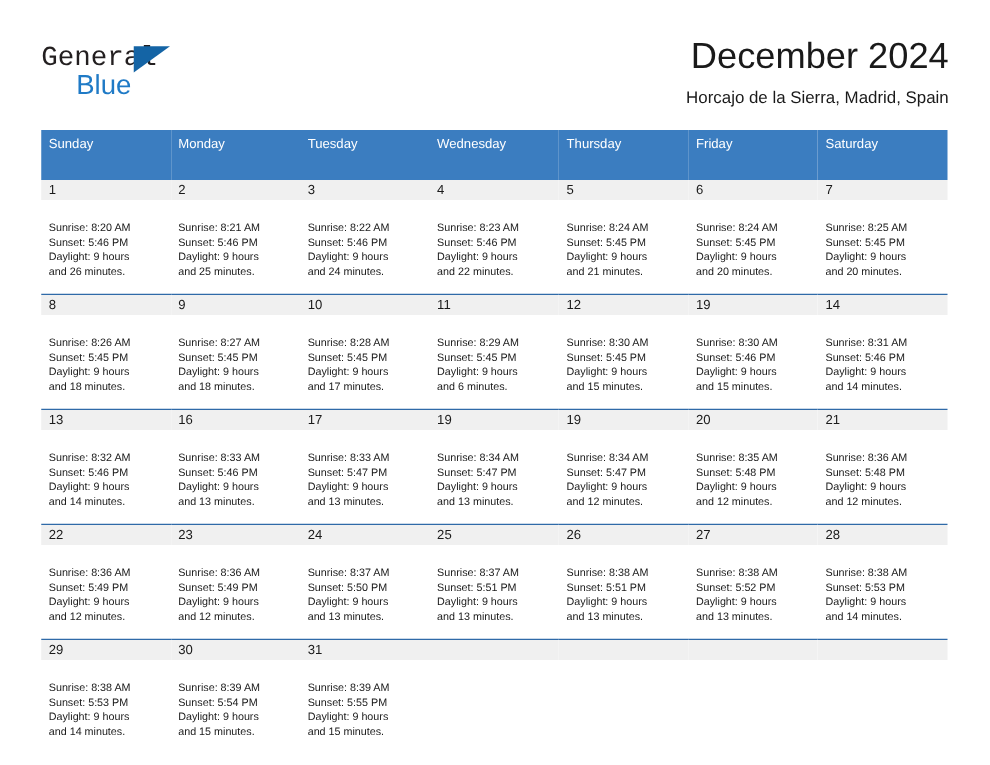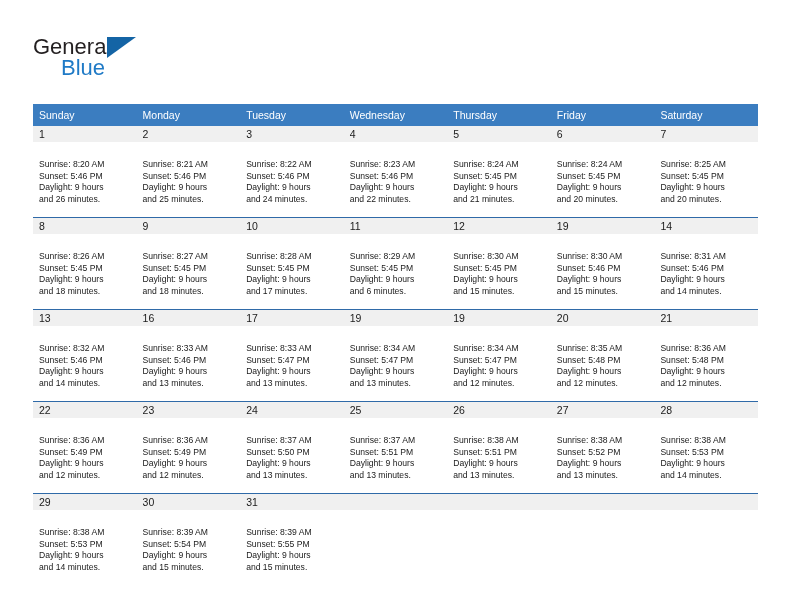--- a/index.html
+++ b/index.html
@@ -36,21 +36,21 @@
     width: 240px;
     height: 56px;
   }
   .logo-general {
     position: absolute;
     left: 0px;
     top: 0px;
     font-size: 22px;
     letter-spacing: 0px;
     color: #231f20;
-    font-family: Liberation Sans, sans-serif;
+    font-family: Liberation Mono, monospace;
   }
   .logo-blue {
     position: absolute;
     left: 28px;
     top: 21px;
     font-size: 22px;
     color: #1f7ac6;
     font-family: "Liberation Sans", sans-serif;
   }
   .logo-tri {
@@ -98,21 +98,21 @@
     width: 725px;
     border-collapse: collapse;
     table-layout: fixed;
   }
   .cal-table th {
     background: #3b7dc0;
     color: #ffffff;
     font-size: 10.5px;
     font-weight: normal;
     text-align: left;
-    padding: 5px 0 5px 6px;
+    padding: 5px 0 23px 6px;
     height: 11px;
     font-family: "Liberation Sans", sans-serif;
   }
   .wk-row td {
     vertical-align: top;
     padding: 0;
     border: none;
   }
   .cell {
     height: 84px;
@@ -160,20 +160,24 @@
 <div class="page">
 
   <div class="top-bar">
 
     <div class="logo">
       <span class="logo-general">General</span>
       <span class="logo-tri"></span>
       <span class="logo-blue">Blue</span>
     </div>
 
+    <div class="title-block">
+      <div class="month-title">December 2024</div>
+      <div class="location-subtitle">Horcajo de la Sierra, Madrid, Spain</div>
+    </div>
 
   </div>
 
   <div class="calendar">
     <table class="cal-table">
       <thead>
         <tr>
           <th>Sunday</th>
           <th>Monday</th>
           <th>Tuesday</th>

